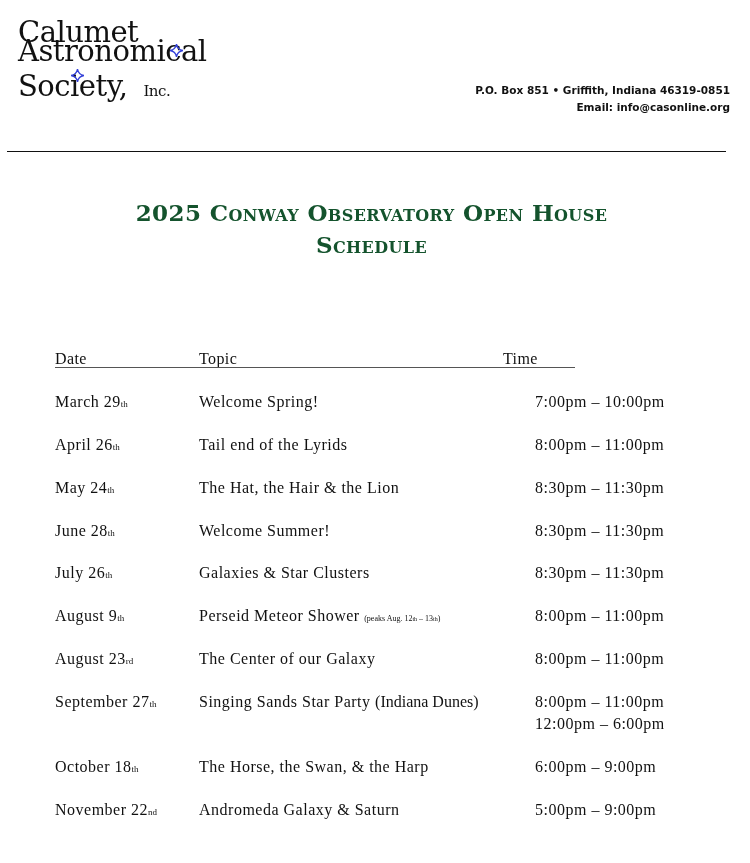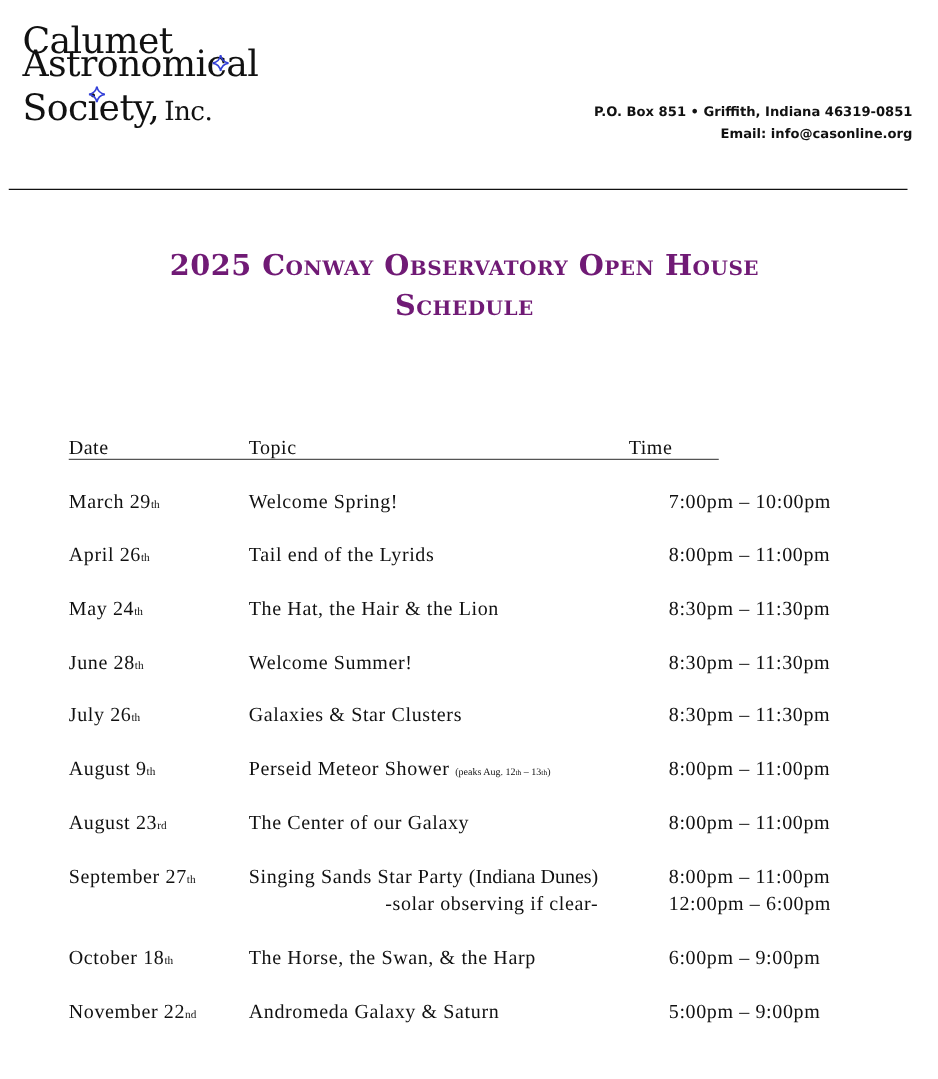--- a/index.html
+++ b/index.html
@@ -2,27 +2,27 @@
 <html><head>
 <meta charset="utf-8">
 <style>
   html, body { margin: 0; padding: 0; background: #ffffff; }
   body { width: 750px; height: 863px; position: relative; overflow: hidden; color: #111; }
   .logo { position: absolute; left: 18px; top: 18px; font-family: "DejaVu Serif", serif; color: #111; }
   .logo-line { position: absolute; left: 0; white-space: nowrap; font-size: 29px; line-height: 29px; letter-spacing: -0.5px; }
   .logo-l1 { top: 0; }
   .logo-l2 { top: 19px; }
   .logo-l3 { top: 54px; }
-  .logo-inc { font-size: 21px; margin-left: 4px; }
+  .logo-inc { font-size: 15px; margin-left: 16px; }
   .star { position: absolute; width: 12px; height: 12px; }
   .star svg { display: block; }
   .address { position: absolute; right: 20px; top: 82px; text-align: right; font-family: "DejaVu Sans", sans-serif; font-size: 10.5px; line-height: 16.5px; color: #111; font-weight: bold; }
   .address div { white-space: nowrap; }
   .rule { position: absolute; left: 7px; top: 151px; width: 719px; height: 0; border-top: 1.3px solid #111; }
-  .title { position: absolute; left: 0; width: 743px; top: 197px; text-align: center; font-family: "DejaVu Serif", serif; font-weight: bold; font-size: 23px; line-height: 32px; letter-spacing: 0.4px; font-variant: small-caps; color: #701a75; }
+  .title { position: absolute; left: 0; width: 743px; top: 197px; text-align: center; font-family: "DejaVu Serif", serif; font-weight: bold; font-size: 23px; line-height: 32px; letter-spacing: 0.4px; font-variant: small-caps; color: #14532d; }
   .hdr { position: absolute; top: 350px; font-family: "Liberation Serif", serif; font-size: 16px; letter-spacing: 0.4px; }
   .hdr-line { position: absolute; left: 55px; top: 367px; width: 520px; border-top: 1px solid #555; }
   .row { position: absolute; left: 0; width: 750px; font-family: "Liberation Serif", serif; font-size: 16px; letter-spacing: 0.5px; color: #111; }
   .cell { position: absolute; top: 0; white-space: nowrap; }
   .c-date { left: 55px; }
   .c-topic { left: 199px; text-align: right; }
   .c-time { left: 535px; }
   .sup { font-size: 9px; letter-spacing: 0; }
   .note { font-size: 16px; letter-spacing: 0; }
   .note-small { font-size: 8px; letter-spacing: 0; }
@@ -96,21 +96,21 @@
     <span class="cell c-topic"><span>Perseid Meteor Shower</span> <span class="note-small"><span>(peaks Aug. 12</span><span class="sub">th</span><span> – 13</span><span class="sub">th</span><span>)</span></span></span>
     <span class="cell c-time">8:00pm – 11:00pm</span>
   </div>
   <div class="row" style="top:650px;">
     <span class="cell c-date"><span>August 23</span><span class="sup">rd</span></span>
     <span class="cell c-topic">The Center of our Galaxy</span>
     <span class="cell c-time">8:00pm – 11:00pm</span>
   </div>
   <div class="row" style="top:693px;">
     <span class="cell c-date"><span>September 27</span><span class="sup">th</span></span>
-    <span class="cell c-topic"><span>Singing Sands Star Party</span> <span class="note">(Indiana Dunes)</span><span class="line2">-solar observing if clear-</span></span>
+    <span class="cell c-topic"><span>Singing Sands Star Party</span> <span class="note">(Indiana Dunes)</span></span>
     <span class="cell c-time"><span>8:00pm – 11:00pm</span><span class="line2">12:00pm – 6:00pm</span></span>
   </div>
   <div class="row" style="top:758px;">
     <span class="cell c-date"><span>October 18</span><span class="sup">th</span></span>
     <span class="cell c-topic">The Horse, the Swan, &amp; the Harp</span>
     <span class="cell c-time">6:00pm – 9:00pm</span>
   </div>
   <div class="row" style="top:801px;">
     <span class="cell c-date"><span>November 22</span><span class="sup">nd</span></span>
     <span class="cell c-topic">Andromeda Galaxy &amp; Saturn</span>

